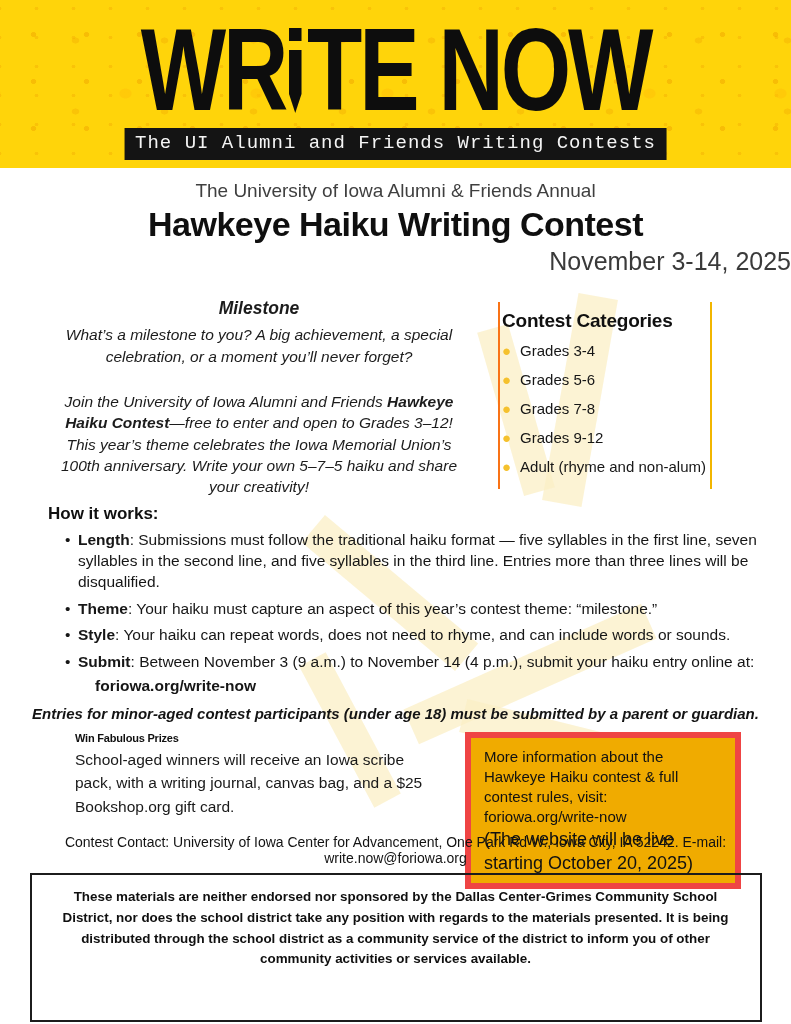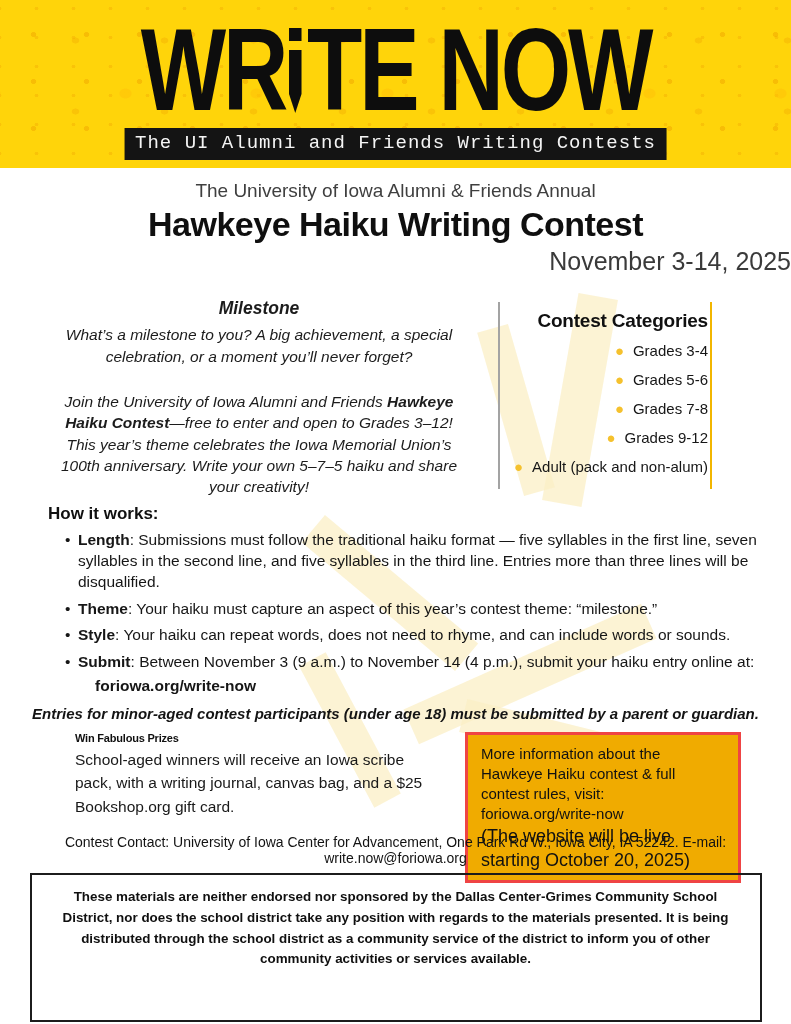--- a/index.html
+++ b/index.html
@@ -56,42 +56,42 @@
   .wm5 { width:220px; height:34px; left:230px; top:440px; transform:rotate(14deg); }
   .wm6 { width:160px; height:30px; left:40px; top:430px; transform:rotate(62deg); }
   .zc { position:relative; z-index:1; }
   
   .row1 { display:flex; margin:20px 0 0 58px; }
   .intro { width:402px; text-align:center; font-style:italic; font-size:15.5px; line-height:1.38; color:#1c1c1c; }
   .intro-heading { font-weight:700; font-size:17.5px; margin-bottom:4px; }
   .intro-p2 { margin-top:24px; }
   .cat-box {
     margin-left:38px; margin-top:6px; width:214px;
-    border-left:2px solid #a3a3a3; border-right:2px solid #F2B600;
-    padding:8px 2px 12px; text-align:right; align-self:flex-start;
+    border-left:2px solid #f97316; border-right:2px solid #F2B600;
+    padding:8px 2px 12px; text-align:left; align-self:flex-start;
   }
   .cat-heading { font-weight:800; font-size:19px; color:#101010; letter-spacing:-.2px; }
   .cat-item { font-size:15px; margin-top:8px; line-height:1.4; color:#161616; }
   .dot { color:#F5C12D; margin-right:9px; font-size:15px; }
   
   .how { margin:6px 18px 0 48px; }
   .how-heading { font-weight:700; font-size:17px; color:#101010; }
   .how-list { list-style:none; margin-top:2px; padding-left:17px; }
   .how-list li { position:relative; padding-left:13px; margin-top:6px; font-size:15.5px; line-height:1.35; color:#161616; }
   .how-list li::before { content:"\2022"; position:absolute; left:0; top:0; }
   .sub-link { font-weight:700; margin-top:3px; padding-left:17px; font-size:15.5px; }
   .note { margin-top:8px; text-align:center; font-weight:700; font-style:italic; font-size:15px; color:#141414; }
   
   .row2 { display:flex; margin:10px 50px 0 75px; }
   .prizes { width:368px; }
   .prizes-heading { font-weight:700; font-size:11px; letter-spacing:-.2px; color:#101010; }
   .prizes-text { margin-top:4px; font-size:15.5px; line-height:1.5; color:#191919; }
   .info-box {
     margin-left:auto; width:276px; align-self:flex-start;
-    background:#F0AB00; border:3px solid #ef4444;
+    background:#F0AB00; border:6px solid #ef4444;
     padding:9px 13px 7px; font-size:15px; line-height:1.33; color:#111;
   }
   .info-small { font-size:18px; margin-top:1px; }
   
   .bottom { position:absolute; left:0; right:0; top:834px; z-index:2; }
   .contact { text-align:center; font-size:14px; color:#121212; }
   .disclaimer-box {
     margin:7px auto 0; width:732px; border:2px solid #1c1c1c;
     padding:12px 26px 50px; text-align:center;
     font-weight:700; font-size:13.4px; line-height:1.55; color:#101010;
@@ -134,21 +134,21 @@
       <div class="intro-heading">Milestone</div>
       <div>What’s a milestone to you? A big achievement, a special celebration, or a moment you’ll never forget?</div>
       <div class="intro-p2"><span>Join the University of Iowa Alumni and Friends </span><b>Hawkeye Haiku Contest</b><span>—free to enter and open to Grades 3–12! This year’s theme celebrates the Iowa Memorial Union’s 100th anniversary. Write your own 5–7–5 haiku and share your creativity!</span></div>
     </div>
     <div class="cat-box">
       <div class="cat-heading">Contest Categories</div>
       <div class="cat-item"><span class="dot">●</span><span>Grades 3-4</span></div>
       <div class="cat-item"><span class="dot">●</span><span>Grades 5-6</span></div>
       <div class="cat-item"><span class="dot">●</span><span>Grades 7-8</span></div>
       <div class="cat-item"><span class="dot">●</span><span>Grades 9-12</span></div>
-      <div class="cat-item"><span class="dot">●</span><span>Adult (pack and non-alum)</span></div>
+      <div class="cat-item"><span class="dot">●</span><span>Adult (rhyme and non-alum)</span></div>
     </div>
   </div>
 
   <div class="how zc">
     <div class="how-heading">How it works:</div>
     <ul class="how-list">
       <li><b>Length</b><span>: Submissions must follow the traditional haiku format — five syllables in the first line, seven syllables in the second line, and five syllables in the third line. Entries more than three lines will be disqualified.</span></li>
       <li><b>Theme</b><span>: Your haiku must capture an aspect of this year’s contest theme: “milestone.”</span></li>
       <li><b>Style</b><span>: Your haiku can repeat words, does not need to rhyme, and can include words or sounds.</span></li>
       <li><b>Submit</b><span>: Between November 3 (9 a.m.) to November 14 (4 p.m.), submit your haiku entry online at:</span>

